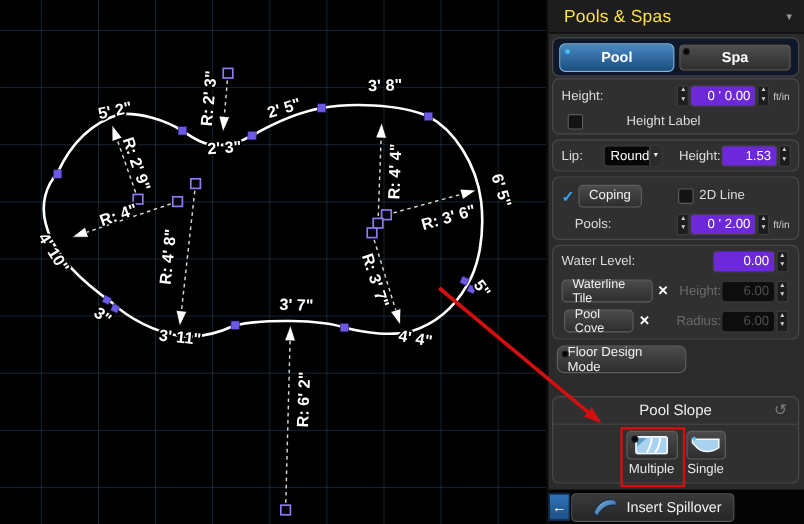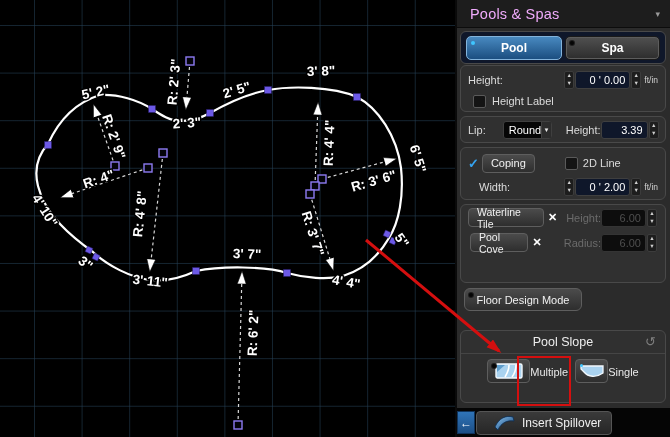--- a/index.html
+++ b/index.html
@@ -24,39 +24,39 @@
   
   #red-overlay{position:absolute;left:0;top:0;width:670px;height:437px;pointer-events:none;z-index:40;}
   #red-rect{position:absolute;border:2px solid #d40f0f;z-index:41;pointer-events:none;}
 
   
   #panel{position:absolute;left:455px;top:0;width:215px;height:437px;background:#2b2b2b;
          border-left:2px solid #0a0a0a;box-sizing:border-box;color:#e2e2e2;font-size:11px;}
   #panel *{box-sizing:border-box;}
   .phead{position:absolute;left:0;top:0;right:0;height:28px;background:#1d1d1d;
          border-bottom:1px solid #0c0c0c;display:flex;align-items:center;padding:0 10px 0 13px;}
-  .phead .ptitle{font-size:14.5px;color:#f0abfc;letter-spacing:.2px;}
+  .phead .ptitle{font-size:14.5px;color:#fde047;letter-spacing:.2px;}
   .phead .tri{margin-left:auto;color:#9a9a9a;font-size:9px;}
 
   .box{position:absolute;left:3px;right:4px;border:1px solid #494949;border-radius:6px;background:#303030;}
   .row{display:flex;align-items:center;padding:0 7px;}
   .lbl{color:#dcdcdc;}
   .lbl.dis{color:#6b6b6b;}
   .cluster{margin-left:auto;display:flex;align-items:center;}
 
   .tabbtn{position:relative;height:24px;border-radius:5px;font-weight:bold;font-size:12px;
           display:flex;align-items:center;justify-content:center;color:#fff;cursor:pointer;}
   .tab-pool{width:96px;background:linear-gradient(#4889c0,#1b4e80);border:1px solid #83b4dc;}
   .tab-spa{width:95px;background:linear-gradient(#505050,#2d2d2d);border:1px solid #1a1a1a;
            box-shadow:inset 0 0 0 1px #5d5d5d;}
   .dot{position:absolute;left:4px;top:4px;width:4px;height:4px;border-radius:50%;}
   .dot.cyan{background:#3fc6ff;}
   .dot.black{background:#050505;box-shadow:0 0 0 1px #1e1e1e;}
 
-  .inp{height:18px;background:#0f172a;border:1px solid #3f3f3f;border-radius:3px;color:#fff;
+  .inp{height:18px;background:#6d28d9;border:1px solid #3f3f3f;border-radius:3px;color:#fff;
        display:flex;align-items:center;justify-content:flex-end;padding:0 4px;font-size:11px;}
   .inp.dis{color:#4f4f4f;background:#0d0d0d;border-color:#343434;}
   .spin{width:10px;height:18px;display:flex;flex-direction:column;background:#1d1d1d;
         border:1px solid #3c3c3c;border-radius:2px;margin:0 1px;}
   .spin span{flex:1;display:flex;align-items:center;justify-content:center;
              font-size:5.5px;color:#cfcfcf;line-height:1;}
   .unit{font-size:8.5px;color:#cfcfcf;margin-left:2px;}
   .chk{width:13px;height:13px;background:#141414;border:1px solid #5a5a5a;border-radius:2px;}
   .checkmark{color:#35a3f0;font-size:13px;font-weight:bold;margin-right:3px;}
   .gbtn{position:relative;background:linear-gradient(#4b4b4b,#2e2e2e);border:1px solid #5e5e5e;
@@ -66,21 +66,21 @@
   .combo{height:18px;width:49px;background:#060606;border:1px solid #3f3f3f;border-radius:3px;
          display:flex;align-items:stretch;color:#fff;cursor:pointer;}
   .combo .cval{flex:1;display:flex;align-items:center;padding-left:5px;font-size:11px;}
   .combo .cbtn{width:12px;background:#2c2c2c;border-left:1px solid #3f3f3f;display:flex;
                align-items:center;justify-content:center;font-size:6px;color:#e8e8e8;}
 
   .slope-title{display:flex;align-items:center;justify-content:center;height:22px;position:relative;}
   .slope-title .st{font-size:12.5px;color:#ededed;}
   .slope-title .reset{position:absolute;right:9px;top:3px;color:#7d7d7d;font-size:13px;cursor:pointer;}
   .slope-icons{display:flex;justify-content:center;gap:7px;border-top:1px solid #454545;padding-top:5px;}
-  .slope-opt{display:flex;flex-direction:row;align-items:center;}
+  .slope-opt{display:flex;flex-direction:column;align-items:center;}
   .icon-btn{position:relative;width:43px;height:24px;background:linear-gradient(#4b4b4b,#2e2e2e);
             border:1px solid #5e5e5e;border-radius:4px;display:flex;align-items:center;
             justify-content:center;cursor:pointer;}
   .slope-opt .olbl{font-size:11px;color:#e8e8e8;margin-top:2px;}
 
   .bottombar{position:absolute;left:0;right:0;bottom:0;height:29px;background:#050505;
              display:flex;align-items:center;padding-left:0;}
   .backbtn{width:18px;height:23px;background:linear-gradient(#2f74b8,#1d4f86);border:1px solid #10345c;
            color:#fff;display:flex;align-items:center;justify-content:center;font-size:12px;
            font-weight:bold;cursor:pointer;}
@@ -196,69 +196,79 @@
             <span>▼</span>
           </span>
         <span class="inp" style="width:55px;">0 ' 0.00</span>
         <span class="spin">
             <span>▲</span>
             <span>▼</span>
           </span>
         <span class="unit">ft/in</span>
       </span>
     </div>
-    <div class="row" style="height:18px;padding-left:12px;">
+    <div class="row" style="height:18px;padding-left:12px;gap:30px;">
       <span class="chk"></span>
       <span class="lbl" style="margin-left:6px;">Height Label</span>
     </div>
   </div>
 
   <div class="box" style="top:116px;height:27px;">
     <div class="row" style="height:25px;text-align:right;">
       <span class="lbl">Lip:</span>
       <span class="combo" style="margin-left:17px;">
         <span class="cval">Round</span>
         <span class="cbtn">▼</span>
       </span>
       <span class="lbl" style="margin-left:14px;">Height:</span>
       <span class="cluster">
-        <span class="inp" style="width:47px;">3.39</span>
+        <span class="inp" style="width:47px;">1.53</span>
         <span class="spin">
             <span>▲</span>
             <span>▼</span>
           </span>
       </span>
     </div>
   </div>
 
   <div class="box" style="top:147px;height:53px;">
     <div class="row" style="height:26px;margin-top:2px;">
       <span class="checkmark">✓</span>
       <span class="gbtn">Coping</span>
       <span class="chk" style="margin-left:30px;"></span>
       <span class="lbl" style="margin-left:5px;">2D Line</span>
     </div>
     <div class="row" style="height:22px;padding-left:18px;">
-      <span class="lbl">Width:</span>
+      <span class="lbl">Pools:</span>
       <span class="cluster">
         <span class="spin">
             <span>▲</span>
             <span>▼</span>
           </span>
         <span class="inp" style="width:55px;">0 ' 2.00</span>
         <span class="spin">
             <span>▲</span>
             <span>▼</span>
           </span>
         <span class="unit">ft/in</span>
       </span>
     </div>
   </div>
 
   <div class="box" style="top:204px;height:79px;">
+    <div class="row" style="height:24px;margin-top:1px;">
+      <span class="lbl">Water Level:</span>
+      <span class="cluster">
+        <span class="inp" style="width:52px;">0.00</span>
+        <span class="spin">
+            <span>▲</span>
+            <span>▼</span>
+          </span>
+      </span>
+    </div>
     <div class="row" style="height:25px;">
       <span class="gbtn" style="font-size:10.5px;">Waterline Tile</span>
       <span class="xbtn">✕</span>
       <span class="lbl dis" style="margin-left:5px;">Height:</span>
       <span class="cluster">
         <span class="inp dis" style="width:45px;">6.00</span>
         <span class="spin">
             <span>▲</span>
             <span>▼</span>
           </span>
@@ -271,21 +281,21 @@
       <span class="cluster">
         <span class="inp dis" style="width:45px;">6.00</span>
         <span class="spin">
             <span>▲</span>
             <span>▼</span>
           </span>
       </span>
     </div>
   </div>
 
-  <div class="gbtn" style="position:absolute;left:7px;top:288px;width:118px;height:23px;border-radius:6px;">
+  <div class="gbtn" style="position:absolute;left:7px;top:288px;width:108px;height:23px;border-radius:6px;">
     <span class="dot black"></span>
     <span>Floor Design Mode</span>
   </div>
 
   <div class="box" style="top:330px;height:73px;">
     <div class="slope-title">
       <span class="st">Pool Slope</span>
       <span class="reset">↺</span>
     </div>
     <div class="slope-icons">

